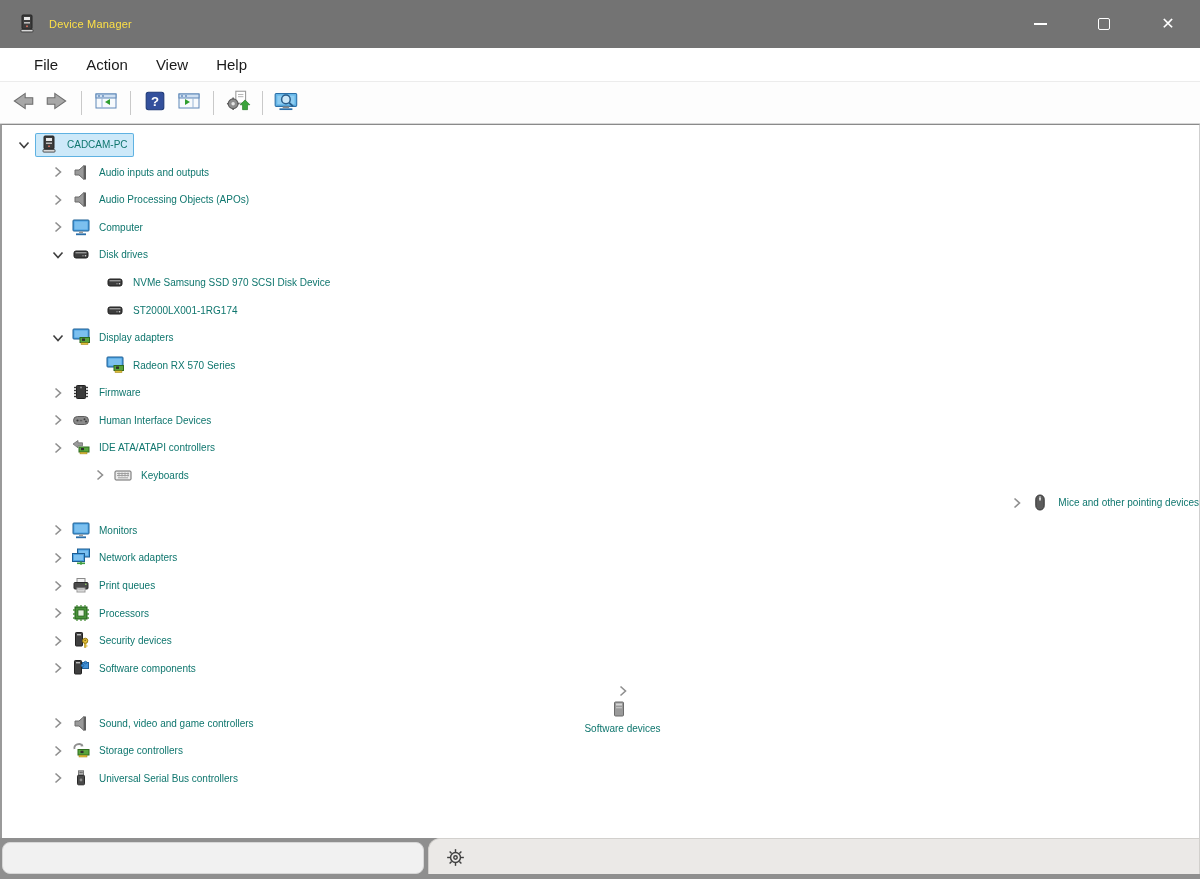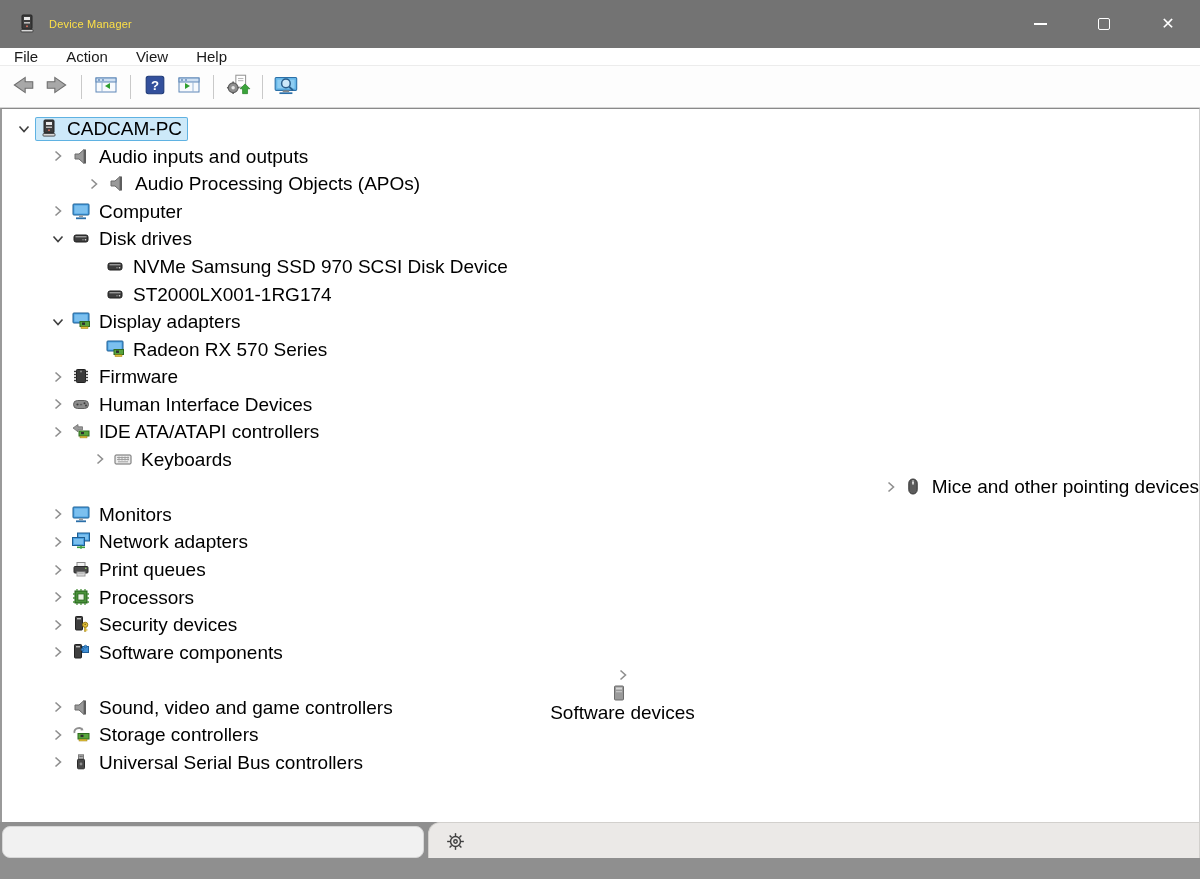--- a/index.html
+++ b/index.html
@@ -11,35 +11,35 @@
   .titlebar { height:48px; background:#737373; display:flex; align-items:center; flex:0 0 auto; }
   .titlebar .appicon { margin-left:16px; width:22px; height:22px; display:flex; align-items:center; justify-content:center; }
   .titlebar .title { color:#fde047; font-size:11px; margin-left:11px; letter-spacing:.2px; }
   .wincontrols { margin-left:auto; display:flex; height:100%; }
   .wincontrols .wbtn { width:64px; height:100%; display:flex; align-items:center; justify-content:center; cursor:default; }
   .min-glyph { display:inline-block; width:13px; border-top:2px solid #ffffff; }
   .max-glyph { display:inline-block; width:12px; height:12px; border:1.6px solid #ffffff; border-radius:2px; }
   .close-glyph { color:#ffffff; font-size:16px; line-height:16px; }
 
   
-  .menubar { height:18px; background:#ffffff; display:flex; align-items:center; padding-left:0;
+  .menubar { height:34px; background:#ffffff; display:flex; align-items:center; padding-left:20px;
              border-bottom:1px solid #ececec; flex:0 0 auto; }
   .menubar .mitem { font-size:15px; color:#1a1a1a; padding:0 14px; height:100%; display:flex; align-items:center; }
 
   
   .toolbar { height:42px; background:#fdfdfd; display:flex; align-items:center; padding-left:6px;
              border-bottom:1px solid #d6d6d6; flex:0 0 auto; }
   .tbtn { width:32px; height:28px; display:flex; align-items:center; justify-content:center; margin:0 1px; }
   .tsep { width:1px; height:24px; background:#c9c9c9; margin:0 7px; }
 
   
   .content { flex:0 0 714px; height:714px; background:#ffffff; border-top:1px solid #8a8a8a;
              border-left:2px solid #9a9a9a; border-right:1px solid #cfcfcf; overflow:hidden; }
   .tree { padding-top:6px; }
-  .tree-row { display:flex; align-items:center; height:27.55px; font-size:19px; color:#000000; white-space:nowrap; }
+  .tree-row { display:flex; align-items:center; height:27.55px; font-size:10px; color:#0f766e; white-space:nowrap; }
   .chev { width:24px; height:18px; display:flex; align-items:center; justify-content:center; flex:0 0 auto; }
   .ticon { width:21px; height:19px; display:flex; align-items:center; justify-content:center; flex:0 0 auto; margin-right:8px; }
   .tlabel { line-height:19px; }
   .selwrap { display:inline-flex; align-items:center; background:#cde9f9; box-shadow:0 0 0 1px #5fb2e2;
              padding:1px 5px 2px 2px; border-radius:1px; }
   .selwrap .ticon { margin-right:8px; }
 
   
   .footer { flex:1 1 auto; position:relative; background:#8f8f8f; }
   .hscroll { position:absolute; left:2px; top:4px; width:422px; height:32px; background:#f1f1f1;
@@ -181,21 +181,21 @@
             </svg>
           </span>
           <span class="ticon">
             <svg width="20" height="19" viewBox="0 0 20 19">
               <polygon points="4,7 8,7 13,2.5 13,16.5 8,12 4,12" fill="#9a9a9a" stroke="#6a6a6a"></polygon>
               <rect x="13" y="2.5" width="2" height="14" fill="#5e5e5e"></rect>
             </svg>
           </span>
           <span class="tlabel">Audio inputs and outputs</span>
         </div>
-        <div class="tree-row" style="padding-left: 44px; margin-left: 36px;">
+        <div class="tree-row" style="padding-left: 44px;">
           <span class="chev">
             <svg width="12" height="14" viewBox="0 0 12 14">
               <polyline points="3.5,2.5 8.5,7 3.5,11.5" fill="none" stroke="#8f8f8f" stroke-width="1.6"></polyline>
             </svg>
           </span>
           <span class="ticon">
             <svg width="20" height="19" viewBox="0 0 20 19">
               <polygon points="4,7 8,7 13,2.5 13,16.5 8,12 4,12" fill="#9a9a9a" stroke="#6a6a6a"></polygon>
               <rect x="13" y="2.5" width="2" height="14" fill="#5e5e5e"></rect>
             </svg>

